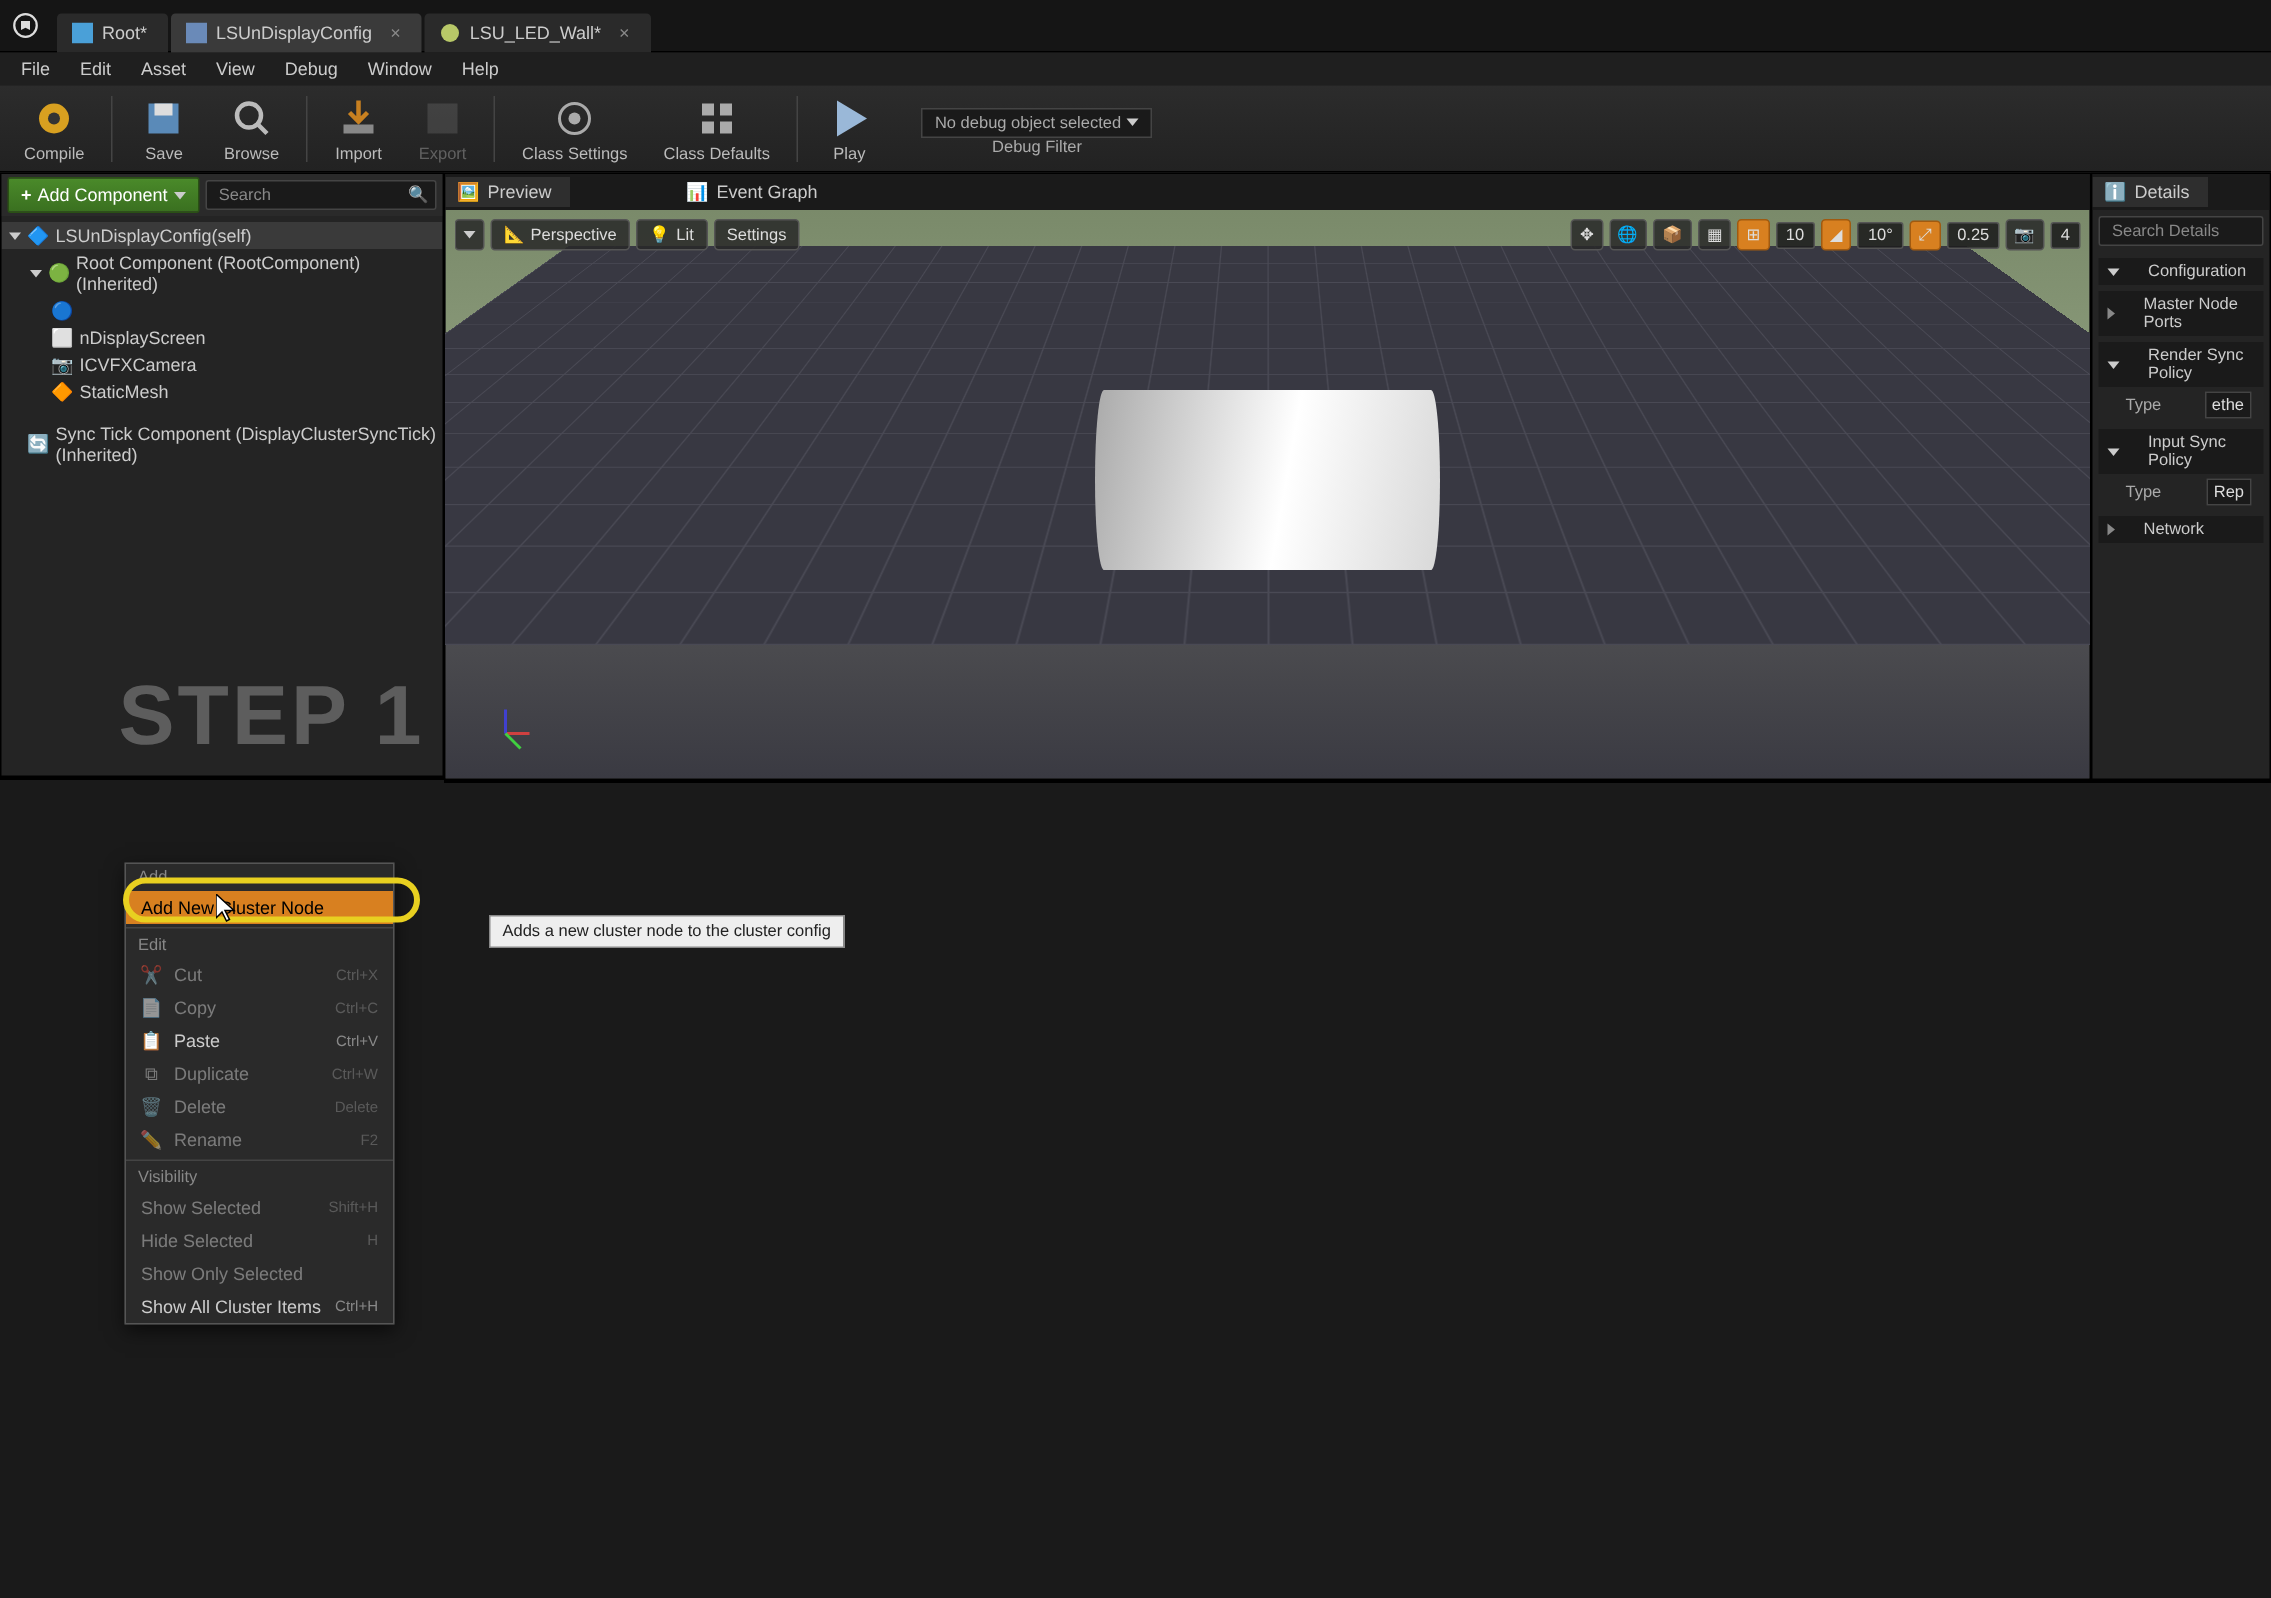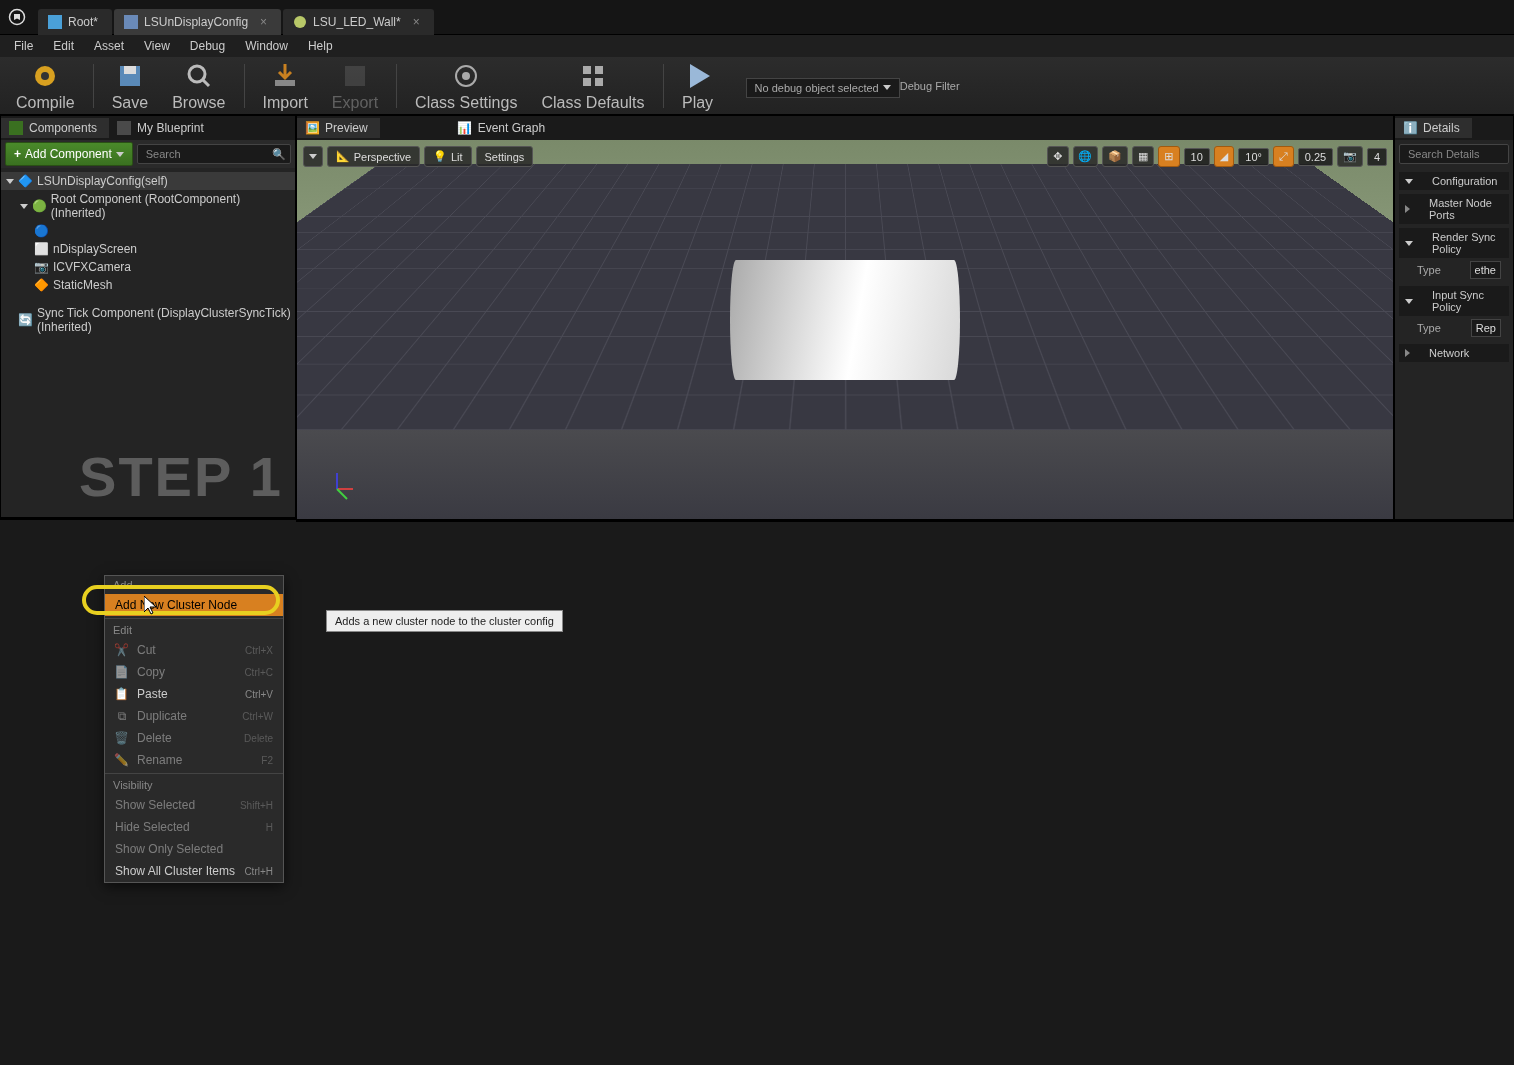--- a/index.html
+++ b/index.html
@@ -12,25 +12,25 @@
 .titlebar .doc-tab { padding:4px 14px 4px 10px; background:#2a2a2a; border-radius:3px 3px 0 0; margin-right:2px; display:flex; align-items:center; gap:6px; font-size:12px; color:#ccc; height:26px; margin-top:9px; }
 .titlebar .doc-tab.active { background:#3a3a3a; }
 .titlebar .doc-tab .doc-icon { width:14px; height:14px; display:flex; align-items:center; justify-content:center; }
 
 
 .menubar { height:22px; background:#1f1f1f; display:flex; align-items:center; padding:0 4px; }
 .menubar .menu-item { padding:2px 10px; font-size:12px; color:#ccc; cursor:pointer; }
 
 
 .toolbar { height:58px; background:linear-gradient(#2c2c2c,#222); display:flex; align-items:center; padding:0 4px; border-bottom:1px solid #000; }
-.toolbar .tool-btn { display:flex; flex-direction:column; align-items:center; justify-content:center; padding:4px 12px; font-size:16px; color:#bbb; gap:2px; cursor:pointer; }
+.toolbar .tool-btn { display:flex; flex-direction:column; align-items:center; justify-content:center; padding:4px 12px; font-size:11px; color:#bbb; gap:2px; cursor:pointer; }
 .toolbar .tool-btn.disabled { opacity:0.4; }
 .toolbar .tool-icon { width:32px; height:32px; display:flex; align-items:center; justify-content:center; }
 .toolbar .sep { width:1px; height:44px; background:#444; margin:0 6px; }
-.toolbar .debug-area { margin-left:20px; display:flex; flex-direction:row; align-items:center; }
+.toolbar .debug-area { margin-left:20px; display:flex; flex-direction:column; align-items:center; }
 .toolbar .debug-combo { background:#1a1a1a; border:1px solid #444; padding:3px 8px; font-size:11px; color:#aaa; display:flex; align-items:center; gap:4px; margin-top:4px; }
 
 
 .main-layout { display:grid; grid-template-columns:296px 1fr 120px; grid-template-rows:405px 1fr; height:calc(1065px - 35px - 22px - 58px); }
 
 
 .panel { background:#242424; border:1px solid #000; display:flex; flex-direction:column; overflow:hidden; }
 .panel-header { height:24px; background:#1a1a1a; display:flex; align-items:center; }
 .panel-tab { padding:3px 12px 3px 8px; display:flex; align-items:center; gap:6px; font-size:12px; color:#ccc; }
 .panel-tab.active { background:#2e2e2e; }
@@ -80,21 +80,21 @@
 .detail-row .lbl { flex:1; color:#aaa; padding-left:10px; }
 .detail-row .val { background:#1a1a1a; border:1px solid #444; padding:2px 4px; font-size:11px; color:#ddd; min-width:30px; }
 
 
 .cluster-panel { position:relative; }
 .output-panel { position:relative; }
 .output-canvas { position:absolute; top:42px; left:0; right:0; bottom:0; background:repeating-linear-gradient(0deg,#333 0,#333 1px,#242424 1px,#242424 50px),repeating-linear-gradient(90deg,#333 0,#333 1px,#242424 1px,#242424 50px); }
 .ruler-v { position:absolute; left:0; top:60px; bottom:0; width:20px; background:#2a2a2a; border-right:1px solid #444; z-index:1; }
 
 
-.context-menu { position:absolute; left:104px; top:575px; width:180px; background:#2a2a2a; border:1px solid #555; box-shadow:0 4px 12px rgba(0,0,0,0.6); z-index:100; font-size:12px; }
+.context-menu { position:absolute; left:83px; top:575px; width:180px; background:#2a2a2a; border:1px solid #555; box-shadow:0 4px 12px rgba(0,0,0,0.6); z-index:100; font-size:12px; }
 .context-menu .section-label { padding:3px 8px; color:#888; font-size:11px; }
 .context-menu .cm-item { padding:4px 10px; display:flex; align-items:center; gap:8px; color:#ccc; cursor:pointer; }
 .context-menu .cm-item.highlighted { background:#d88020; color:#000; }
 .context-menu .cm-item .cm-icon { width:14px; height:14px; display:flex; align-items:center; justify-content:center; }
 .context-menu .cm-item .shortcut { margin-left:auto; color:#888; font-size:10px; }
 .context-menu .cm-item.disabled { opacity:0.5; }
 .context-menu hr { border:none; border-top:1px solid #444; margin:2px 0; }
 .highlight-ring { position:absolute; left:82px; top:585px; width:198px; height:30px; border:4px solid #e8d020; border-radius:16px; z-index:101; pointer-events:none; }
 .tooltip-box { position:absolute; left:278px; top:610px; background:#eee; color:#222; padding:4px 8px; font-size:11px; border:1px solid #888; z-index:102;margin-left:48px; }
 
@@ -236,34 +236,20 @@
     </div>
     <span style="font-size:11px;color:#aaa;">Debug Filter</span>
   </div>
 </div>
 
 <div class="main-layout">
 
   <div class="left-col">
 
     <div class="panel components-panel" style="position:relative;">
-      <div class="panel-header">
-        <div class="panel-tab active">
-          <span class="pt-icon"><svg viewBox="0 0 14 14">
-                <rect width="14" height="14" fill="#3a7020"></rect>
-              </svg></span>
-          <span>Components</span>
-        </div>
-        <div class="panel-tab">
-          <span class="pt-icon"><svg viewBox="0 0 14 14">
-                <rect width="14" height="14" fill="#4a4a4a"></rect>
-              </svg></span>
-          <span>My Blueprint</span>
-        </div>
-      </div>
       <div class="comp-toolbar">
         <div class="green-btn">
           <span style="font-weight:bold;">+</span>
           <span>Add Component</span>
           <span class="caret-down"></span>
         </div>
         <div class="search-box">
           <span placeholder="Search">Search</span>
           <span class="mag">🔍</span>
         </div>

